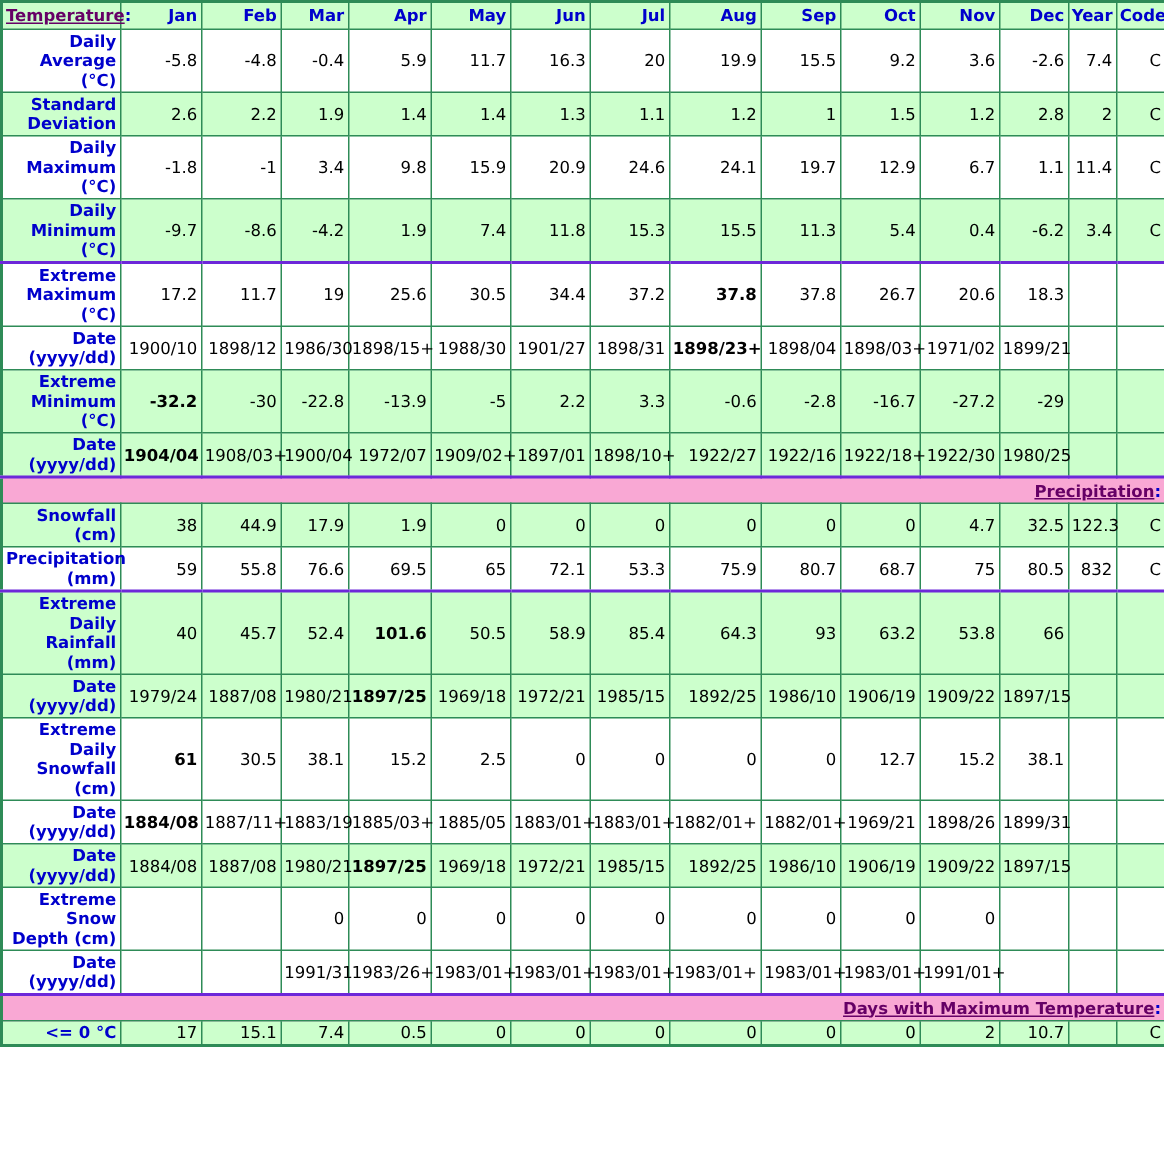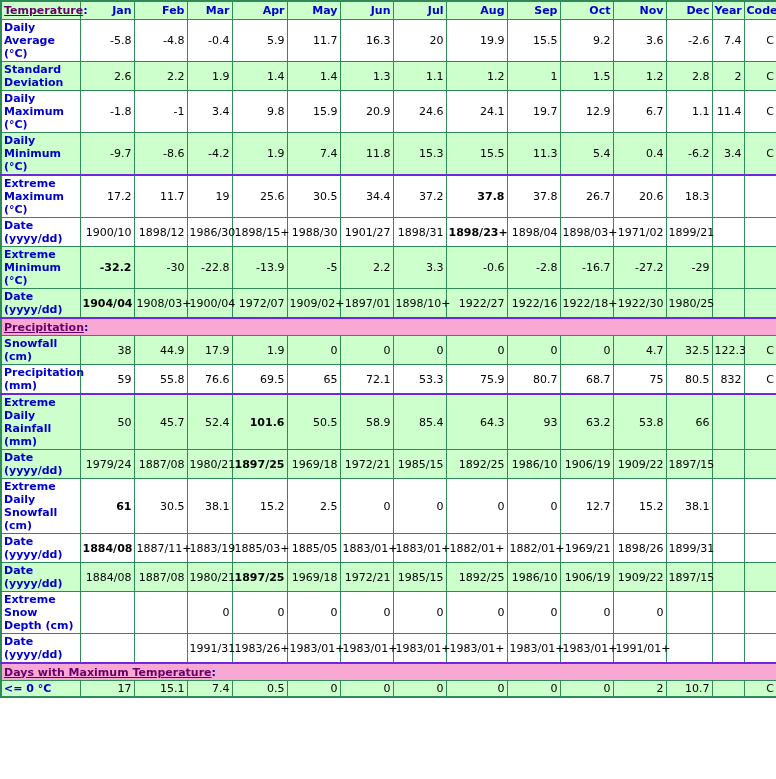--- a/index.html
+++ b/index.html
@@ -14,21 +14,21 @@
   }
   table.climate td {
     border:1px solid #2e8b57;
     padding:1px 2px;
     text-align:right;
     vertical-align:middle;
     white-space:nowrap;
     line-height:13px;
   }
   table.climate td.lbl {
-    text-align:left;
+    text-align:right;
     color:#0000cc;
     font-weight:bold;
     white-space:normal;
     font-size:11px;
   }
   table.climate tr.hdr td {
     background:#ccffcc;
     color:#0000cc;
     font-weight:bold;
     text-align:right;
@@ -250,21 +250,21 @@
         <td>75.9</td>
         <td>80.7</td>
         <td>68.7</td>
         <td>75</td>
         <td>80.5</td>
         <td>832</td>
         <td>C</td>
       </tr>
       <tr class="g topsep">
         <td class="lbl">Extreme Daily Rainfall (mm)</td>
-        <td>50</td>
+        <td>40</td>
         <td>45.7</td>
         <td>52.4</td>
         <td class="b">101.6</td>
         <td>50.5</td>
         <td>58.9</td>
         <td>85.4</td>
         <td>64.3</td>
         <td>93</td>
         <td>63.2</td>
         <td>53.8</td>

